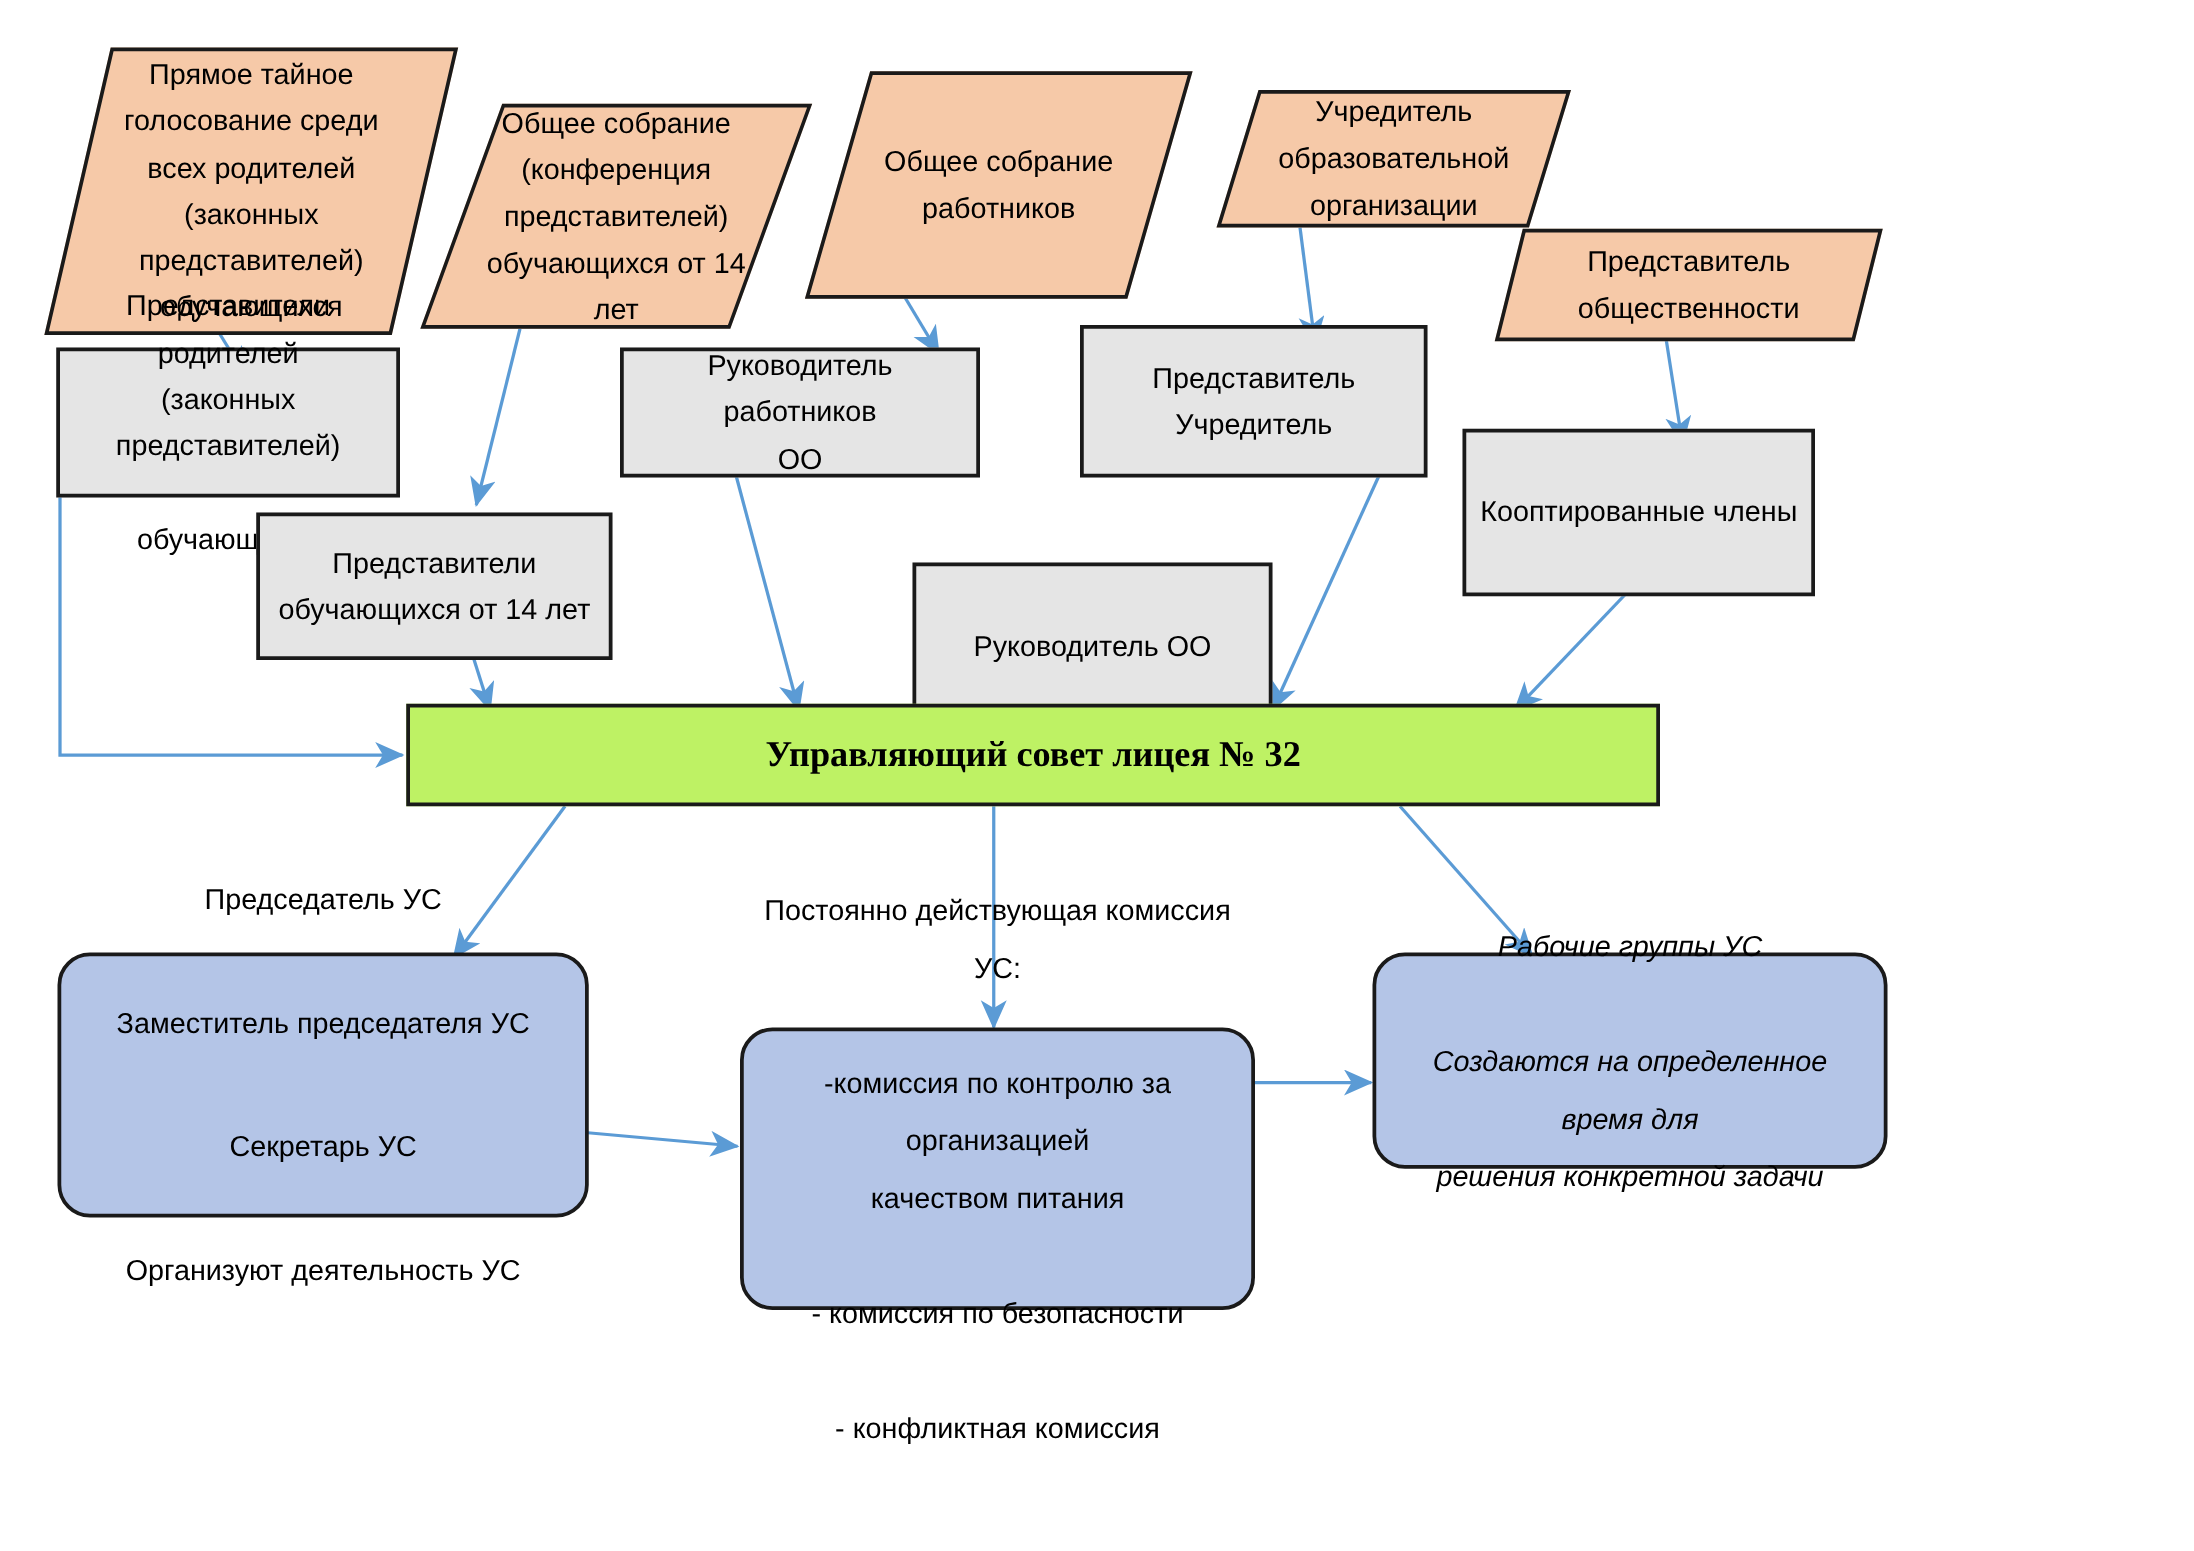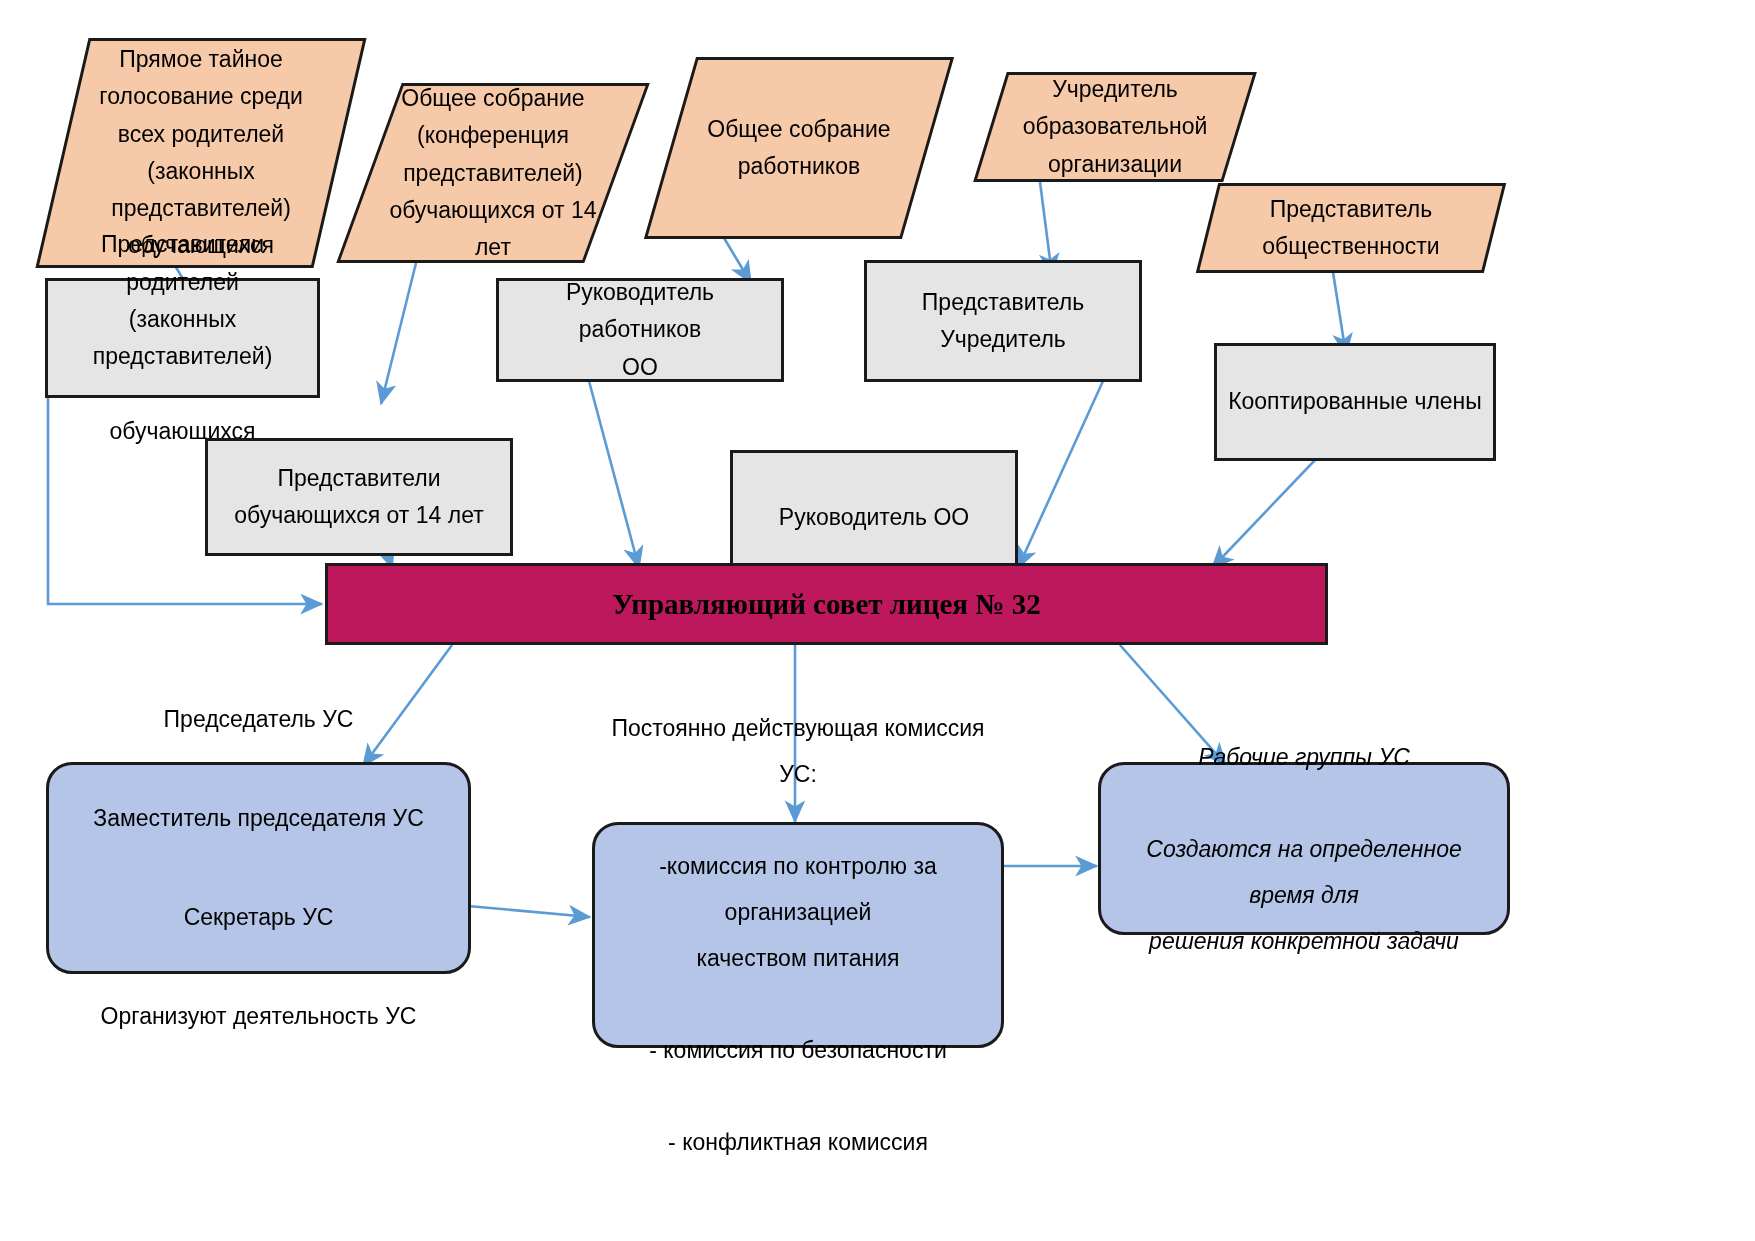--- a/index.html
+++ b/index.html
@@ -61,21 +61,21 @@
 
   
   .rect-yellow {
     border: 3px solid #1a1a1a;
     background: #e5e5e5;
     font-size: 23px;
   }
   
   .bar-green {
     border: 3px solid #1a1a1a;
-    background: #be185d;
+    background: #bef264;
     font-family: "Liberation Serif", serif;
     font-weight: bold;
     font-size: 29px;
   }
   
   .rect-blue {
     border: 3px solid #1a1a1a;
     background: #b4c5e7;
     border-radius: 26px;
     font-size: 23px;
@@ -163,39 +163,39 @@
 общественности</span>
   </div>
 
   <div class="node rect-yellow" style="left:45px; top:278px; width:275px; height:120px;">
     <span class="label">Представители родителей
 (законных представителей)
 
 обучающихся</span>
   </div>
 
-  <div class="node rect-yellow" style="left:205px; top:410px; width:308px; height:118px;margin-top:28px;">
+  <div class="node rect-yellow" style="left:205px; top:410px; width:285px; height:118px;">
     <span class="label">Представители
 обучающихся от 14 лет</span>
   </div>
 
   <div class="node rect-yellow" style="left:496px; top:278px; width:288px; height:104px;">
     <span class="label">Руководитель работников
 ОО</span>
   </div>
 
   <div class="node rect-yellow" style="left:730px; top:414px; width:288px; height:136px;margin-top:36px;">
     <span class="label">Руководитель ОО</span>
   </div>
 
   <div class="node rect-yellow" style="left:864px; top:260px; width:278px; height:122px;">
     <span class="label">Представитель Учредитель</span>
   </div>
 
-  <div class="node rect-yellow" style="left:1170px; top:343px; width:282px; height:118px;margin-left:44px;">
+  <div class="node rect-yellow" style="left:1170px; top:343px; width:282px; height:134px;">
     <span class="label">Кооптированные члены</span>
   </div>
 
   <div class="node bar-green" style="left:325px; top:563px; width:1003px; height:82px;">
     <span class="label">Управляющий совет лицея № 32</span>
   </div>
 
   <div class="node rect-blue" style="left:46px; top:762px; width:425px; height:212px;">
     <span class="label">Председатель УС
 

